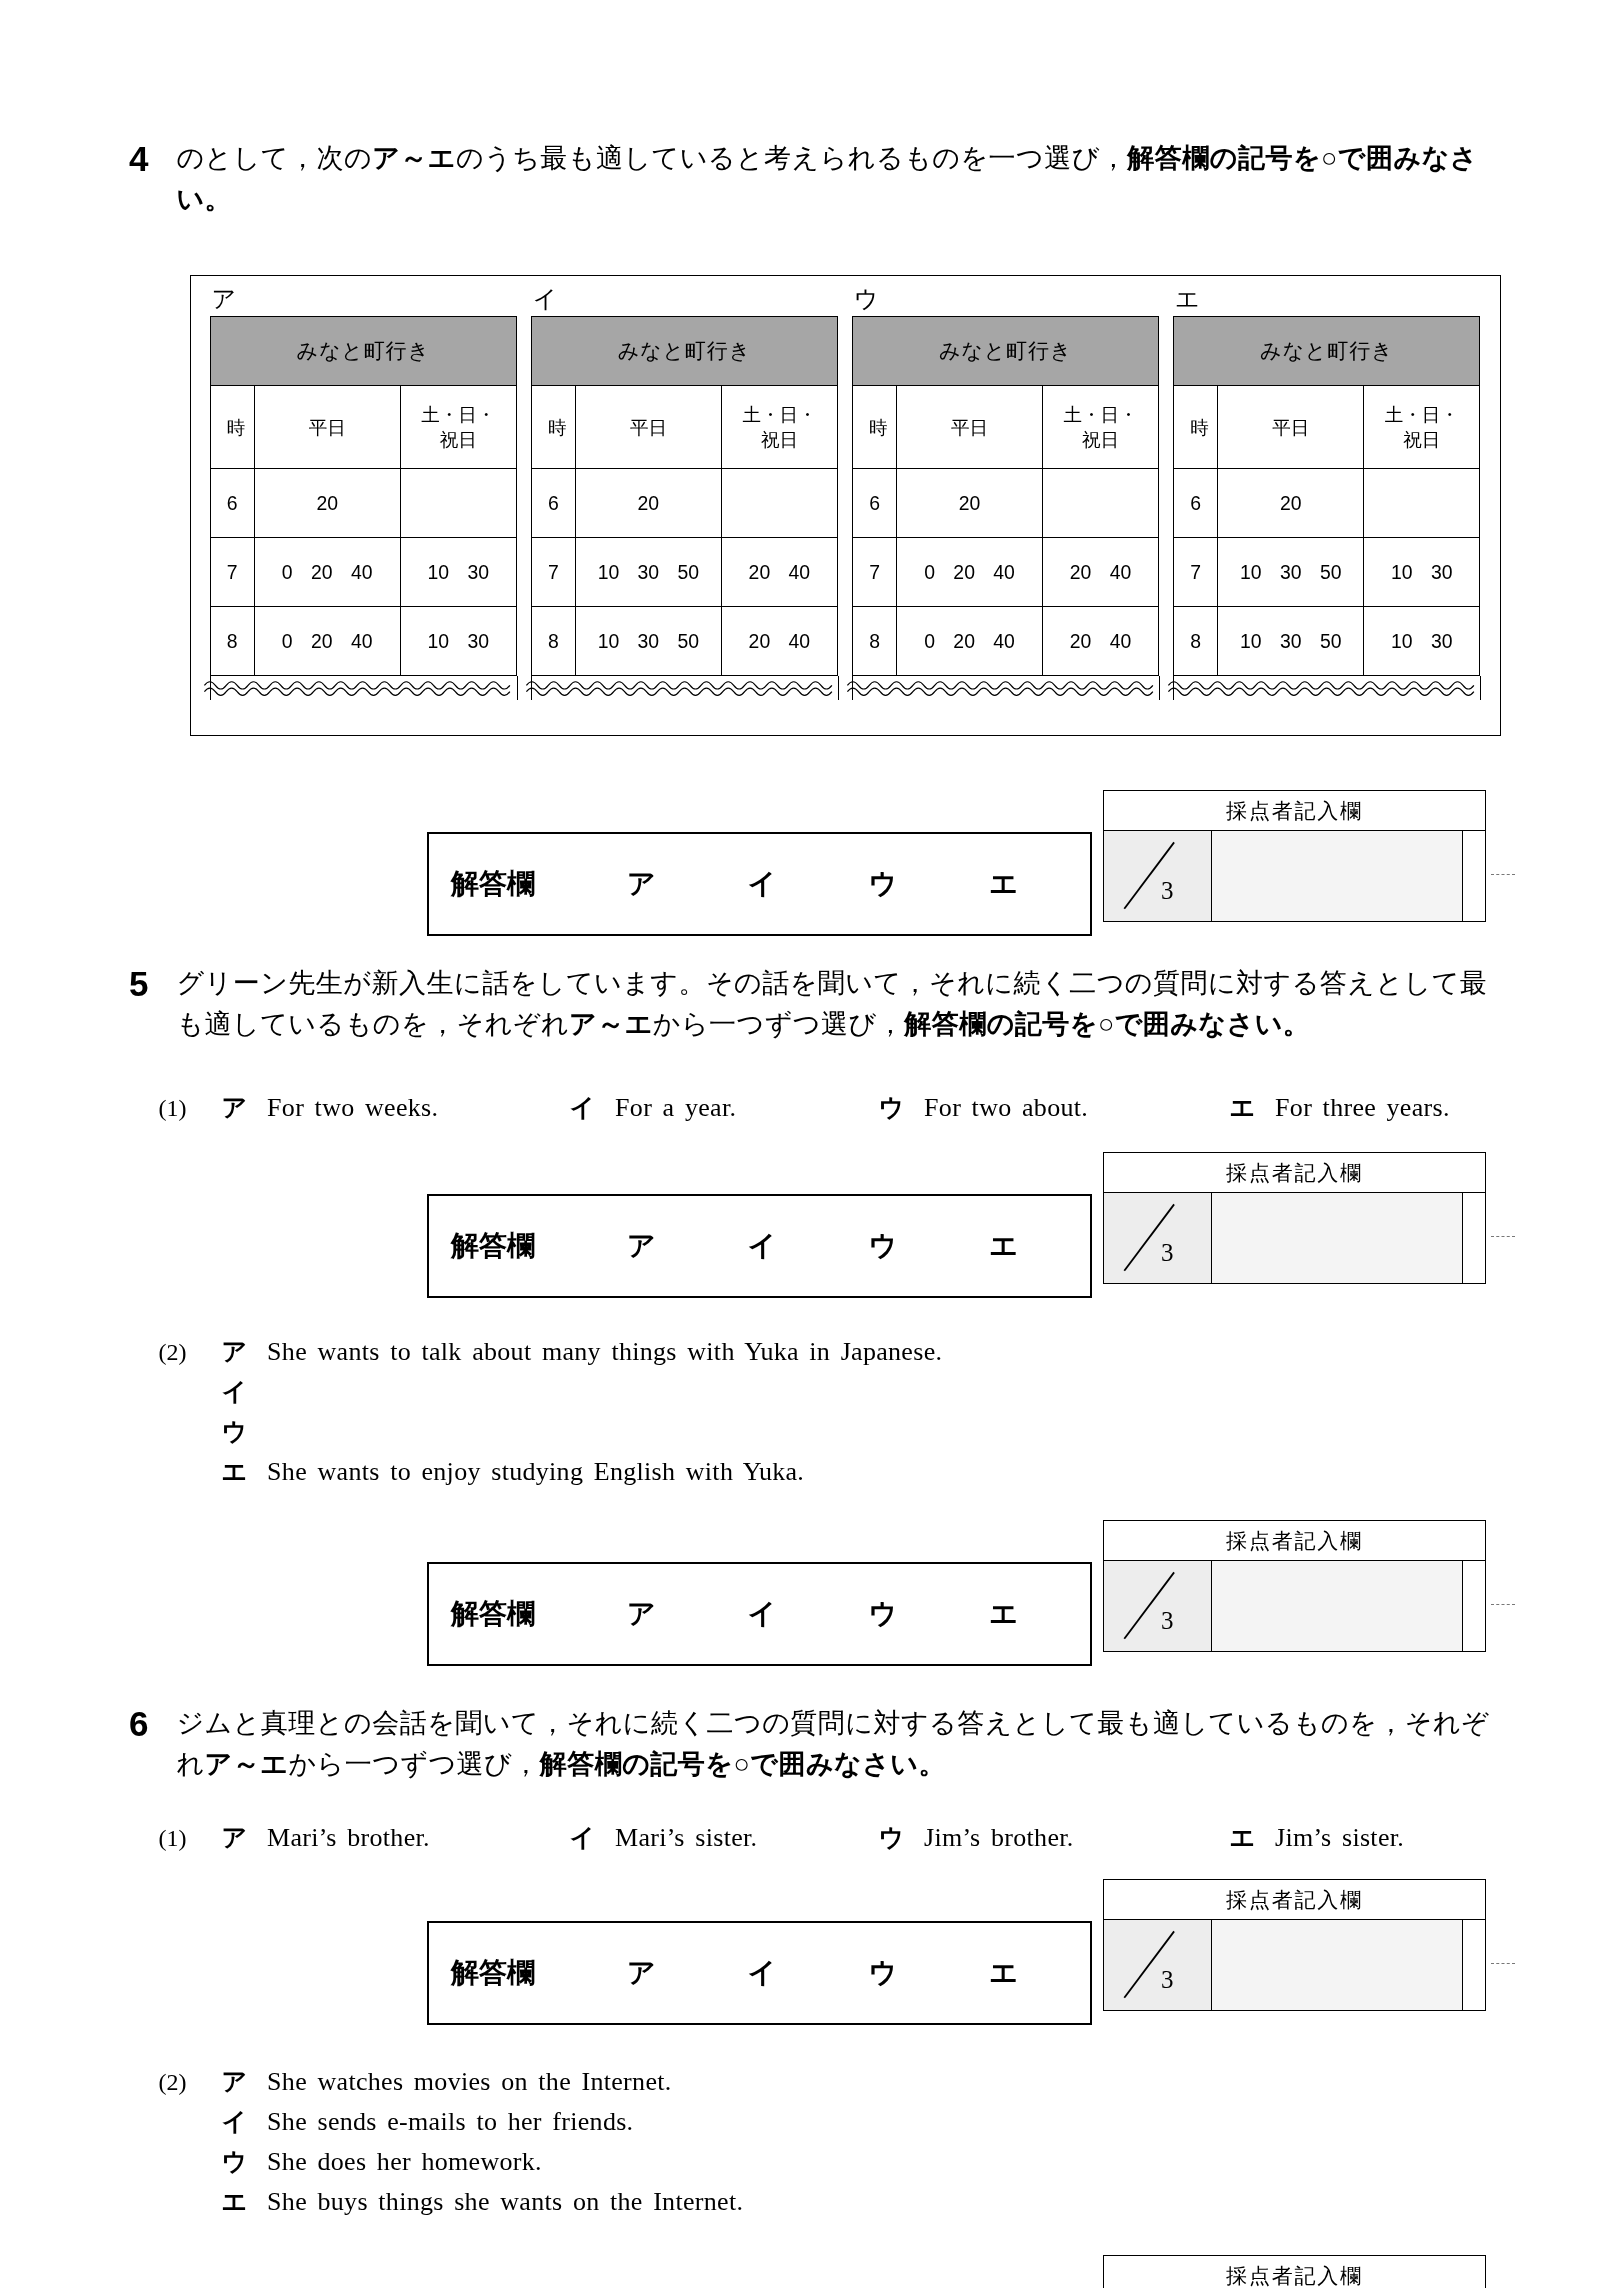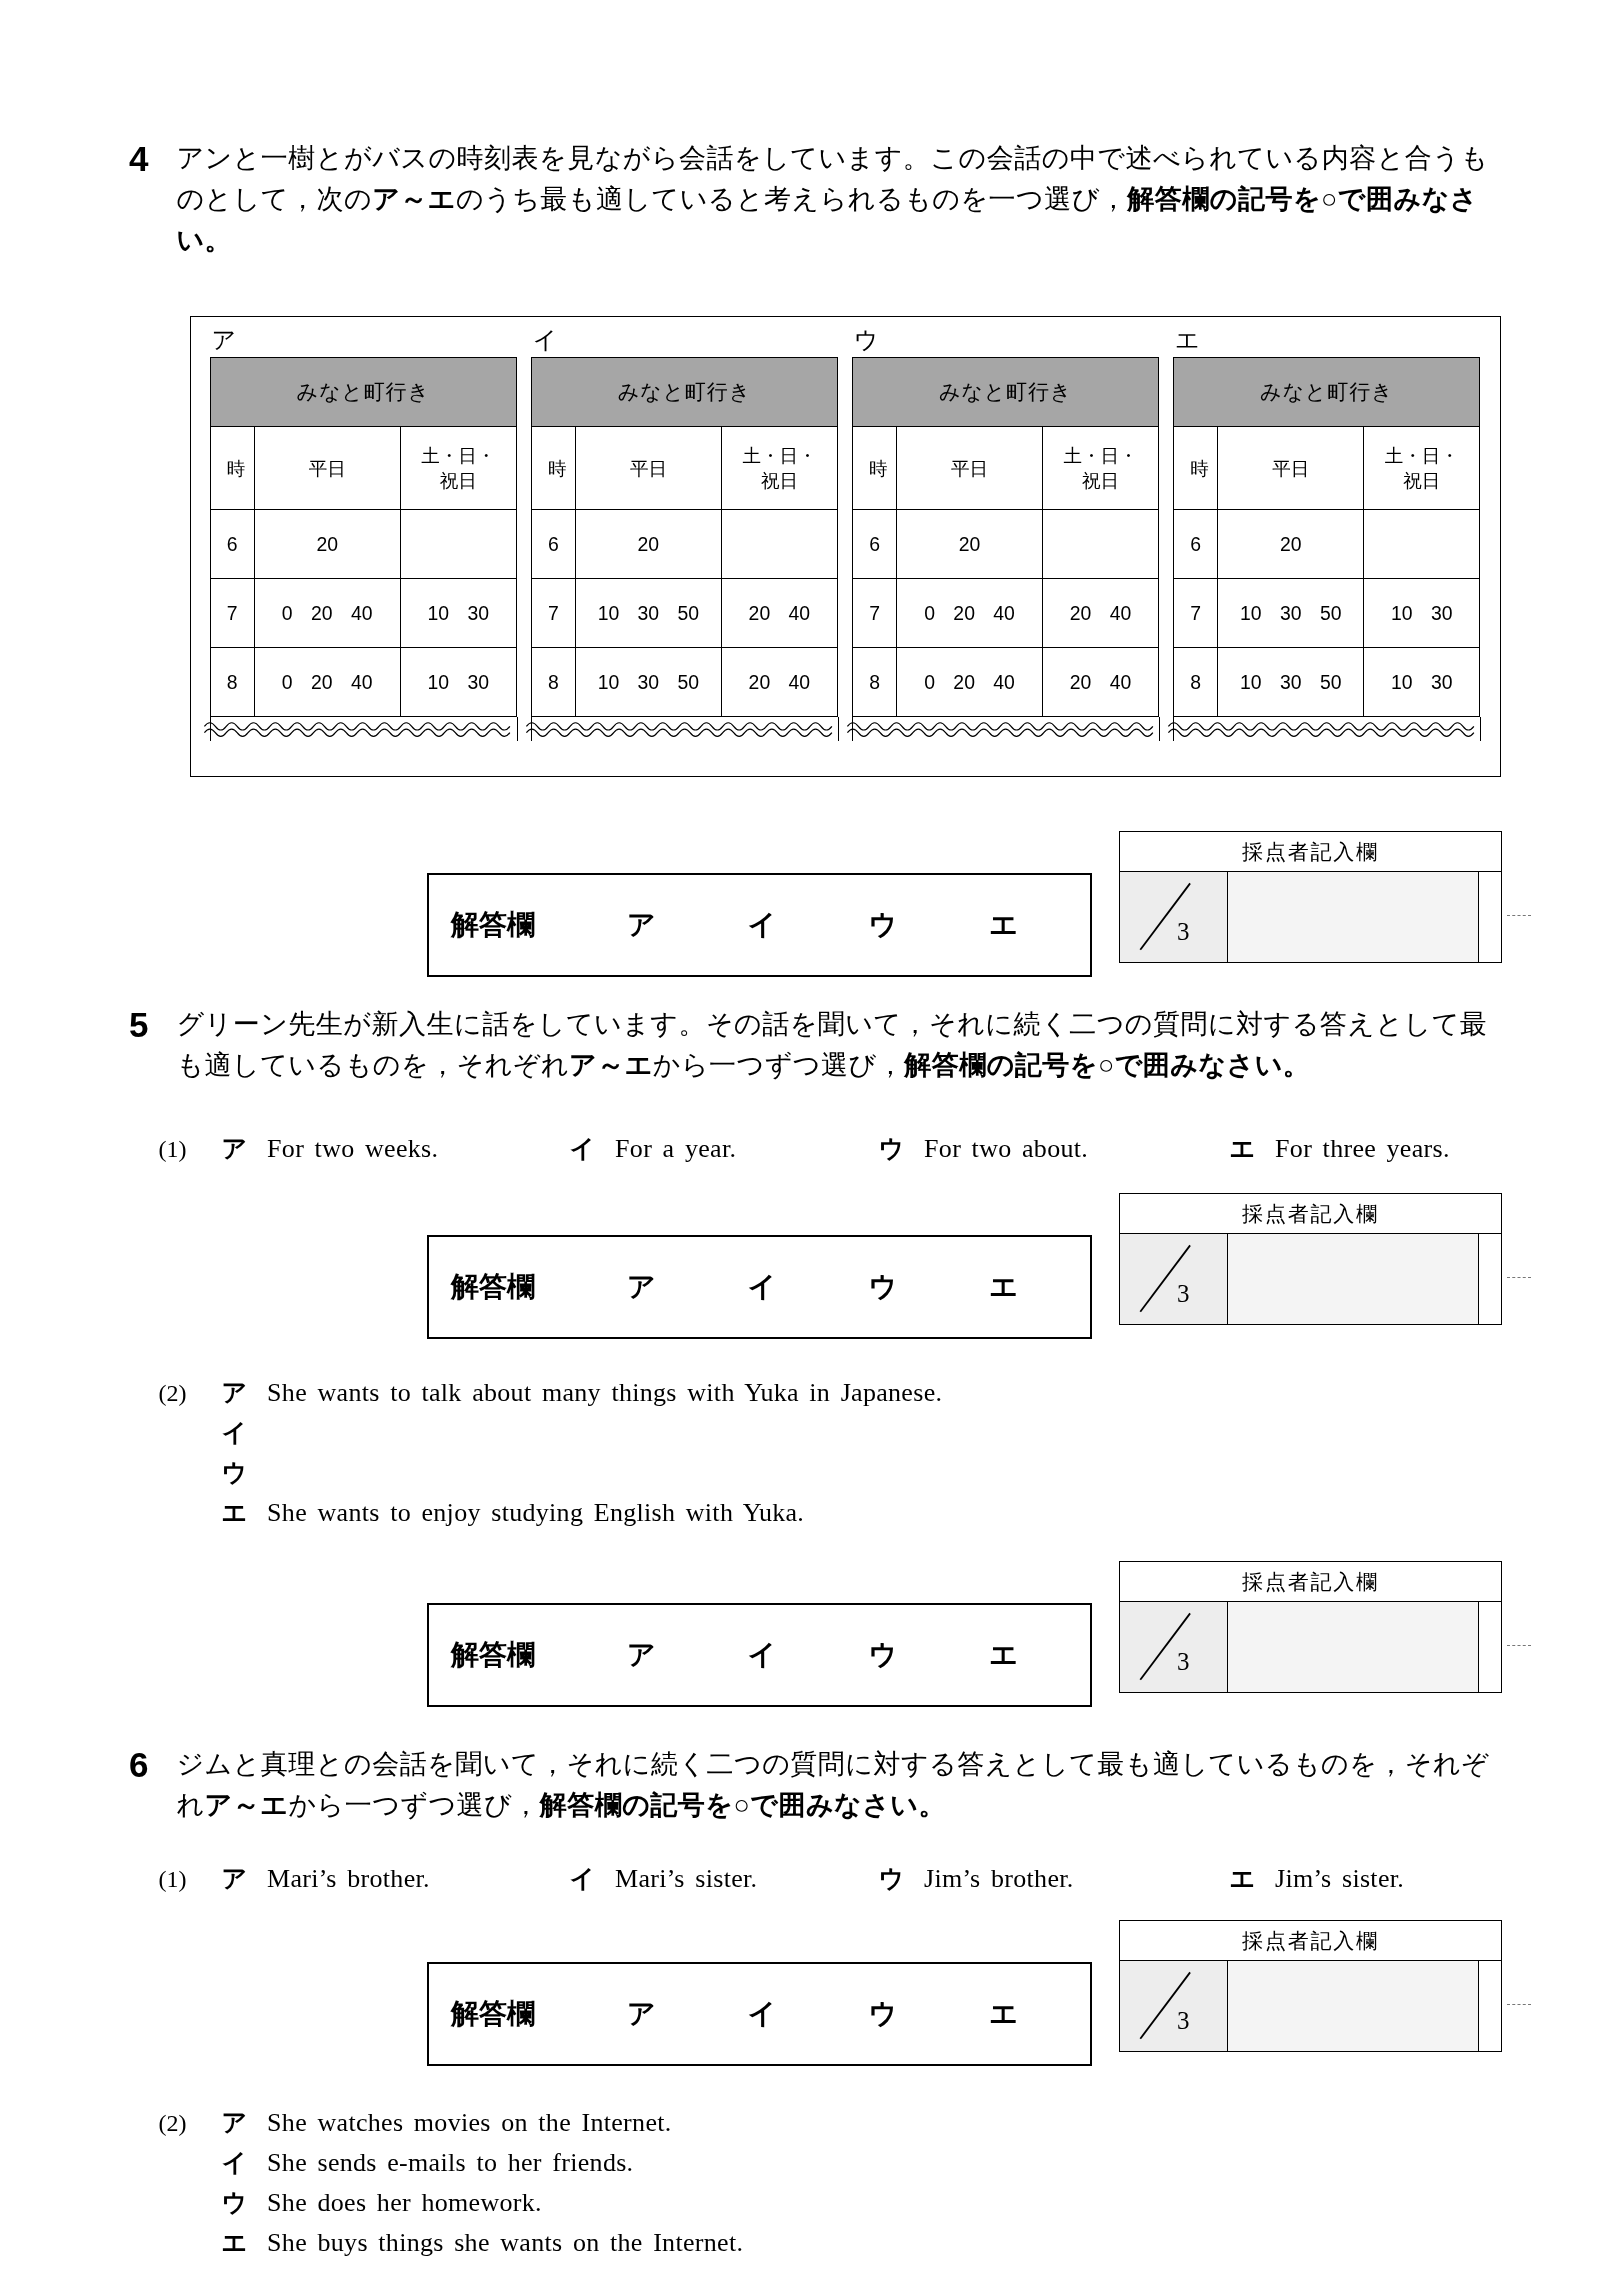--- a/index.html
+++ b/index.html
@@ -28,21 +28,21 @@
   .tt-tail{height:24px;border-left:1.4px solid #000;border-right:1.4px solid #000;
     position:relative;}
   .tt-tail svg{position:absolute;top:2.8px;left:-8.3px;}
   
   .answer-row{position:relative;height:132px;}
   .answer-box{position:absolute;left:298px;top:42px;width:665px;height:104px;
     border:2.8px solid #000;box-sizing:border-box;display:flex;align-items:center;
     padding:0 72px 0 22px;font-family:"Liberation Sans","DejaVu Sans",sans-serif;
     font-size:28px;font-weight:bold;}
   .ans-opt{margin-left:auto;cursor:pointer;}
-  .grader{position:absolute;right:0;top:0;width:383px;border:1.4px solid #000;box-sizing:border-box;}
+  .grader{position:absolute;right:16px;top:0;width:383px;border:1.4px solid #000;box-sizing:border-box;}
   .grader::after{content:"";position:absolute;right:-29.5px;top:83px;width:24px;border-top:1.8px dashed #777;}
   .grader-title{height:39px;line-height:39px;text-align:center;
     font-family:"Liberation Sans","DejaVu Sans",sans-serif;font-size:21px;letter-spacing:1.8px;}
   .grader-cells{display:flex;height:90px;border-top:1.4px solid #000;background:#f2f2f2;}
   .score-cell{width:107px;border-right:1.4px solid #000;position:relative;background:#ededed;}
   .score-cell svg{position:absolute;top:0;left:0;}
   .score-max{position:absolute;left:57px;top:46px;font-size:25px;font-family:"Liberation Serif",serif;}
   .blank-cell{flex:1;background:#f4f4f4;}
   .end-cell{width:22px;border-left:1.4px solid #000;background:#ffffff;}
   
@@ -59,21 +59,20 @@
 </style>
 </head>
 <body>
 
 <div class="page">
 
   <div>
     <div class="q-head">
       <span class="q-num">4</span>
       <div class="q-lines">
-        <div><span>アンと一樹とがバスの時刻表を見ながら会話をしています。この会話の中で述べられている内容と合うも</span></div>
         <div>
           <span>のとして，次の</span><span class="g">ア～エ</span><span>のうち最も適していると考えられるものを一つ選び，</span><span class="g">解答欄の記号を○で囲みなさい。</span>
         </div>
       </div>
     </div>
 
     <div class="tt-wrap">
 
       <div class="tt-block">
         <div class="tt-label">ア</div>

